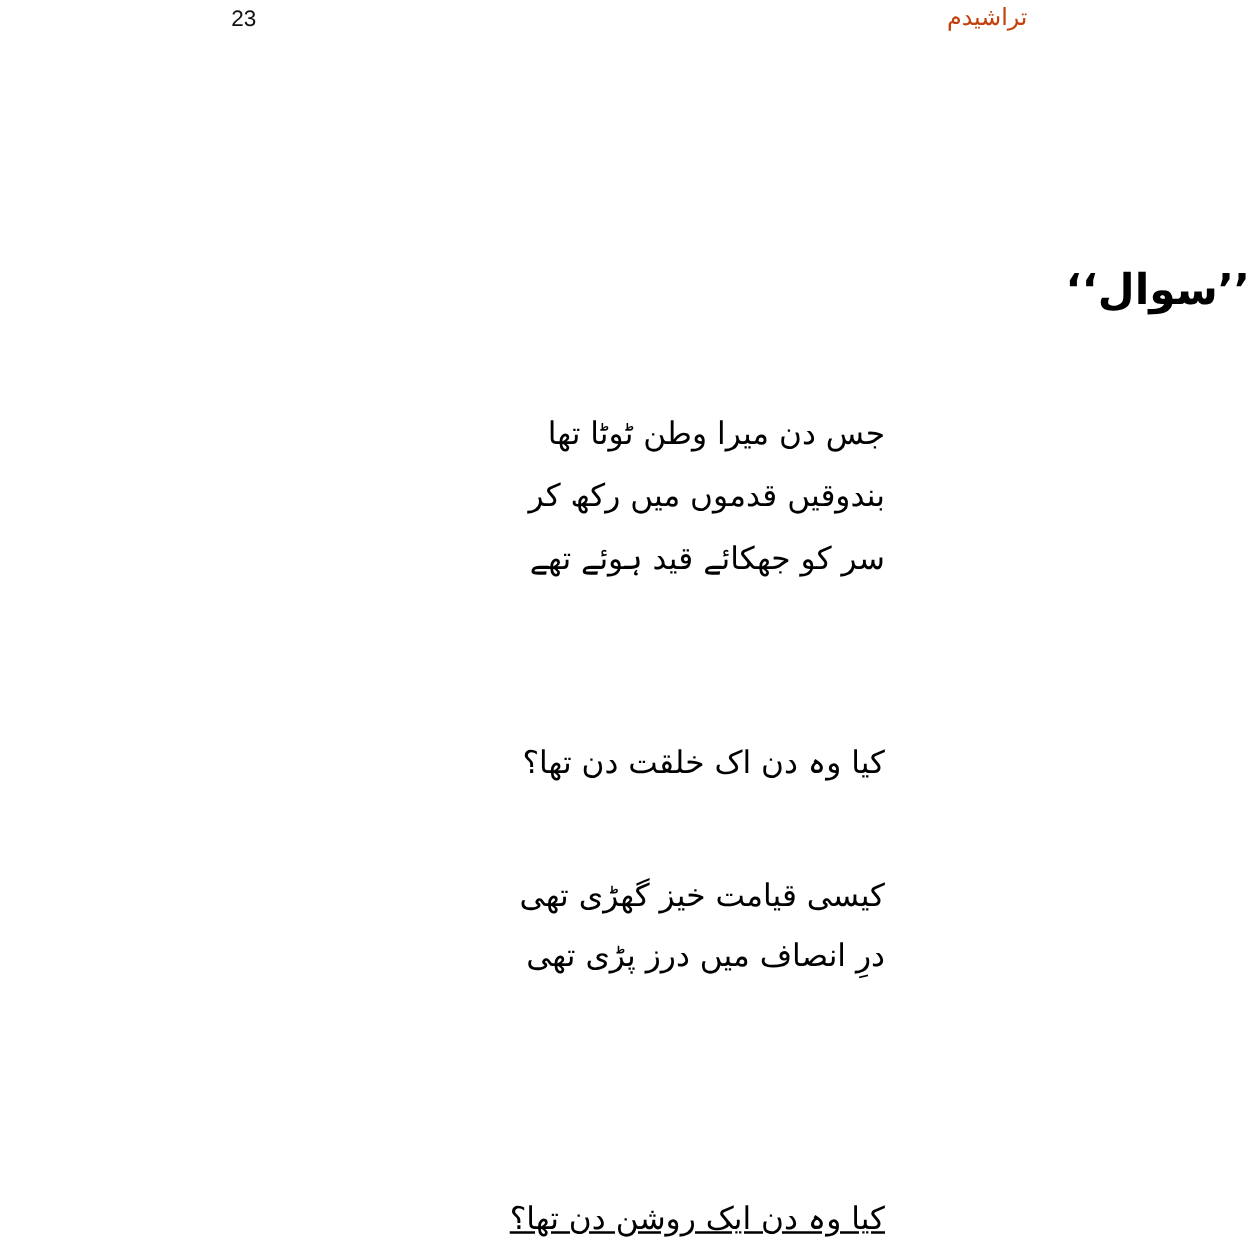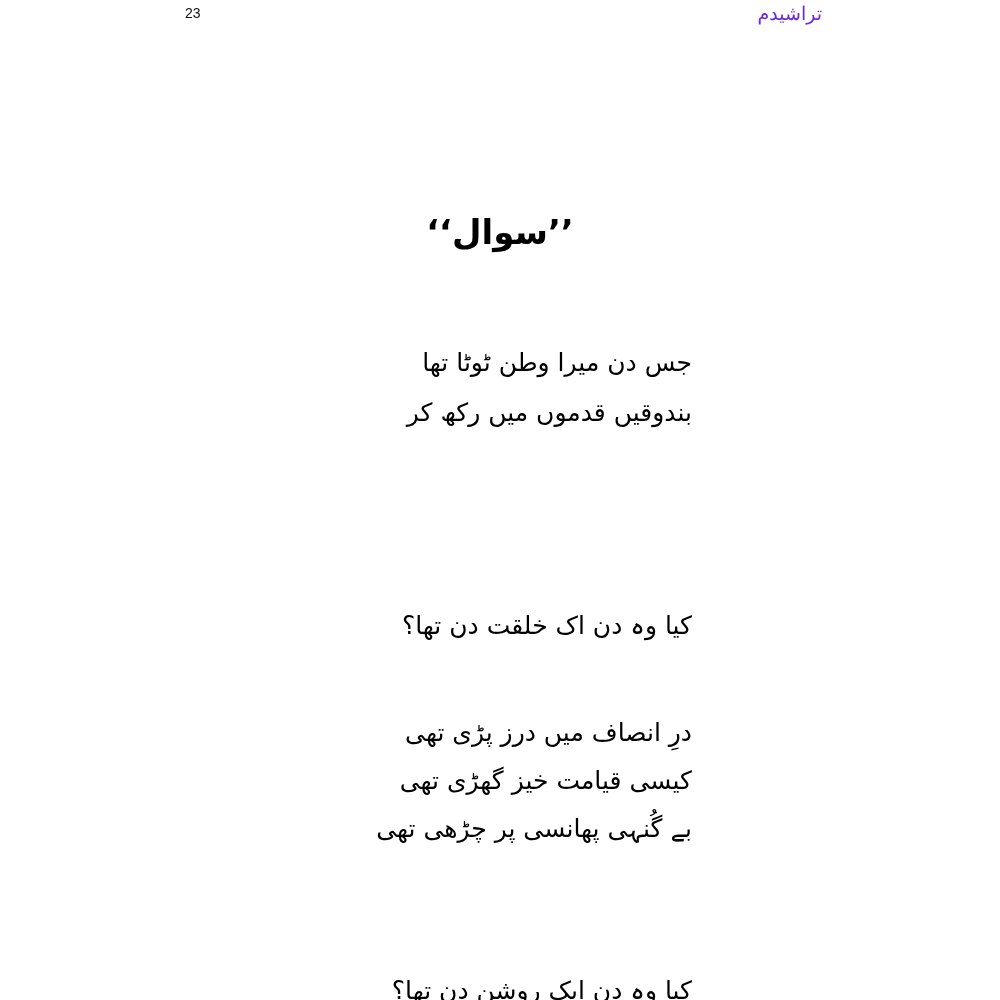--- a/index.html
+++ b/index.html
@@ -13,51 +13,51 @@
       position: relative;
       overflow: hidden;
       color: #000000;
       font-family: "DejaVu Sans", sans-serif;
     }
     .page-number {
       position: absolute;
       left: 185px;
       top: 5px;
       font-family: "Liberation Sans", sans-serif;
-      font-size: 14px;
+      font-size: 18px;
       color: #111;
     }
     .running-head {
       position: absolute;
       right: 178px;
       top: 2px;
       font-family: Liberation Sans, sans-serif;
       font-size: 19px;
       direction: rtl;
-      color: #6d28d9;
+      color: #c2410c;
     }
     .title {
       position: absolute;
       left: 0;
       width: 1000px;
       top: 212px;
-      text-align: center;
+      text-align: right;
       direction: rtl;
       font-family: "DejaVu Sans", sans-serif;
       font-size: 34px;
       font-weight: bold;
     }
     .stanza {
       position: absolute;
       right: 292px;
       direction: rtl;
       text-align: right;
       font-family: "DejaVu Sans", sans-serif;
       font-size: 25px;
-      margin: 16px;
+      margin: 0;
       padding: 0;
     }
     .stanza .line {
       display: block;
       height: 50px;
       line-height: 50px;
       white-space: nowrap;
     }
     .stanza-1 { top: 322px; }
     .stanza-2 { top: 585px; }
@@ -71,29 +71,29 @@
 <div>
 
   <div class="page-number">23</div>
   <div class="running-head">تراشیدم</div>
 
   <div class="title">’’سوال‘‘</div>
 
   <div class="stanza stanza-1">
     <span class="line">جس دن میرا وطن ٹوٹا تھا</span>
     <span class="line">بندوقیں قدموں میں رکھ کر</span>
+    <span class="line">سر کو جھکائے قید ہوئے تھے</span>
   </div>
 
   <div class="stanza stanza-2">
     <span class="line">کیا وہ دن اک خلقت دن تھا؟</span>
   </div>
 
   <div class="stanza stanza-3">
+    <span class="line">کیسی قیامت خیز گھڑی تھی</span>
     <span class="line">درِ انصاف میں درز پڑی تھی</span>
-    <span class="line">کیسی قیامت خیز گھڑی تھی</span>
-    <span class="line">بے گُنہی پھانسی پر چڑھی تھی</span>
   </div>
 
   <div class="stanza stanza-4">
     <span class="line">کیا وہ دن ایک روشن دن تھا؟</span>
   </div>
 
 </div>
 
 </body></html>

